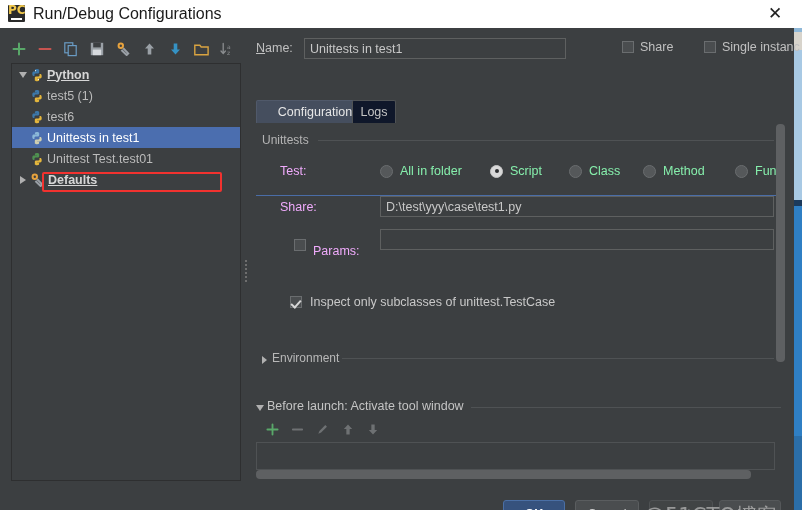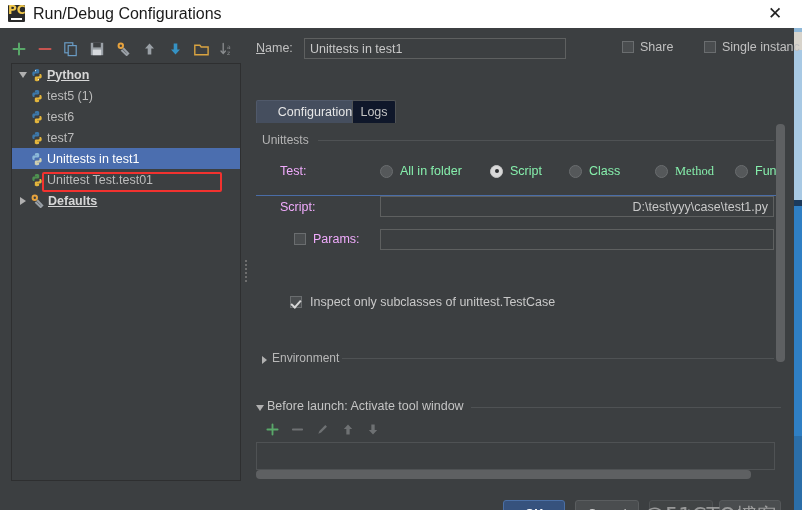--- a/index.html
+++ b/index.html
@@ -248,21 +248,20 @@
   }
 
   .text-input {
     position:absolute;
     background:#3c3f41;
     border:1px solid #5e6060;
     box-sizing:border-box;
     color:#c8c8c8; font-size:12.5px;
     padding:0 5px; line-height:19px;
     font-family:"Liberation Sans", sans-serif;
-    text-align:right;
   }
 
   .inspect-row {
     position:absolute; left:34px; top:171px;
     font-size:12.5px; color:#c8c8c8;
     display:flex; align-items:center; gap:8px; cursor:pointer;
   }
 
   .env-row {
     position:absolute; left:6px; top:228px; width:512px; height:14px;
@@ -433,29 +432,20 @@
         <div class="tree-row indent-1">
           <span class="tree-icon">
             <svg width="14" height="14" viewBox="0 0 16 16">
               <path d="M7.8 1c-2.3 0-2.2 1-2.2 1v1.6h2.3v.5H4.3s-1.7-.2-1.7 2.4c0 2.7 1.5 2.6 1.5 2.6h1V7.7s-.05-1.5 1.4-1.5h2.6s1.4 0 1.4-1.35V2.4S10.7 1 7.8 1z" fill="#3c78aa"></path>
               <path d="M8.2 15c2.3 0 2.2-1 2.2-1v-1.6H8.1v-.5h3.6s1.7.2 1.7-2.4c0-2.7-1.5-2.6-1.5-2.6h-1v1.4s.05 1.5-1.4 1.5H6.9s-1.4 0-1.4 1.35v2.45S5.3 15 8.2 15z" fill="#e4b63c"></path>
             </svg>
           </span>
           <span class="tree-label">test6</span>
         </div>
 
-        <div class="tree-row indent-1">
-          <span class="tree-icon">
-            <svg width="14" height="14" viewBox="0 0 16 16">
-              <path d="M7.8 1c-2.3 0-2.2 1-2.2 1v1.6h2.3v.5H4.3s-1.7-.2-1.7 2.4c0 2.7 1.5 2.6 1.5 2.6h1V7.7s-.05-1.5 1.4-1.5h2.6s1.4 0 1.4-1.35V2.4S10.7 1 7.8 1z" fill="#3c78aa"></path>
-              <path d="M8.2 15c2.3 0 2.2-1 2.2-1v-1.6H8.1v-.5h3.6s1.7.2 1.7-2.4c0-2.7-1.5-2.6-1.5-2.6h-1v1.4s.05 1.5-1.4 1.5H6.9s-1.4 0-1.4 1.35v2.45S5.3 15 8.2 15z" fill="#e4b63c"></path>
-            </svg>
-          </span>
-          <span class="tree-label">test7</span>
-        </div>
 
 
         <div class="tree-row indent-1 selected">
           <span class="tree-icon">
             <svg width="14" height="14" viewBox="0 0 16 16">
               <path d="M7.8 1c-2.3 0-2.2 1-2.2 1v1.6h2.3v.5H4.3s-1.7-.2-1.7 2.4c0 2.7 1.5 2.6 1.5 2.6h1V7.7s-.05-1.5 1.4-1.5h2.6s1.4 0 1.4-1.35V2.4S10.7 1 7.8 1z" fill="#8bb8d8"></path>
               <path d="M8.2 15c2.3 0 2.2-1 2.2-1v-1.6H8.1v-.5h3.6s1.7.2 1.7-2.4c0-2.7-1.5-2.6-1.5-2.6h-1v1.4s.05 1.5-1.4 1.5H6.9s-1.4 0-1.4 1.35v2.45S5.3 15 8.2 15z" fill="#cfcfb0"></path>
             </svg>
           </span>
           <span class="tree-label">Unittests in test1</span>
@@ -529,36 +519,36 @@
             <span>All in folder</span>
           </div>
           <div class="radio" style="left:110px;">
             <span class="rb on"></span>
             <span>Script</span>
           </div>
           <div class="radio" style="left:189px;">
             <span class="rb"></span>
             <span>Class</span>
           </div>
-          <div class="radio" style="left:275px;font-family:Liberation Serif, serif;">
+          <div class="radio" style="left:263px;">
             <span class="rb"></span>
             <span>Method</span>
           </div>
           <div class="radio" style="left:355px;">
             <span class="rb"></span>
             <span>Funct</span>
           </div>
         </div>
 
-        <div class="field-label" style="left:24px; top:76px;">Script:</div>
+        <div class="field-label" style="left:24px; top:76px;">Share:</div>
         <input class="text-input" style="left: 124px; top: 72px; width: 394px; height: 21px;" type="text" value="D:\test\yyy\case\test1.py">
 
         <div style="position:absolute; left:38px; top:108px; display:flex; align-items:center; gap:7px;">
           <span class="chk-box"></span>
-          <span class="field-label" style="position:static;">Params:</span>
+          <span class="field-label" style="position:static;margin-top:12px;">Params:</span>
         </div>
         <input class="text-input" style="left: 124px; top: 105px; width: 394px; height: 21px;" type="text" value="">
 
         <div class="inspect-row">
           <span class="chk-box checked"></span>
           <span>Inspect only subclasses of unittest.TestCase</span>
         </div>
 
         <div class="env-row">
           <span class="env-arrow"></span>

